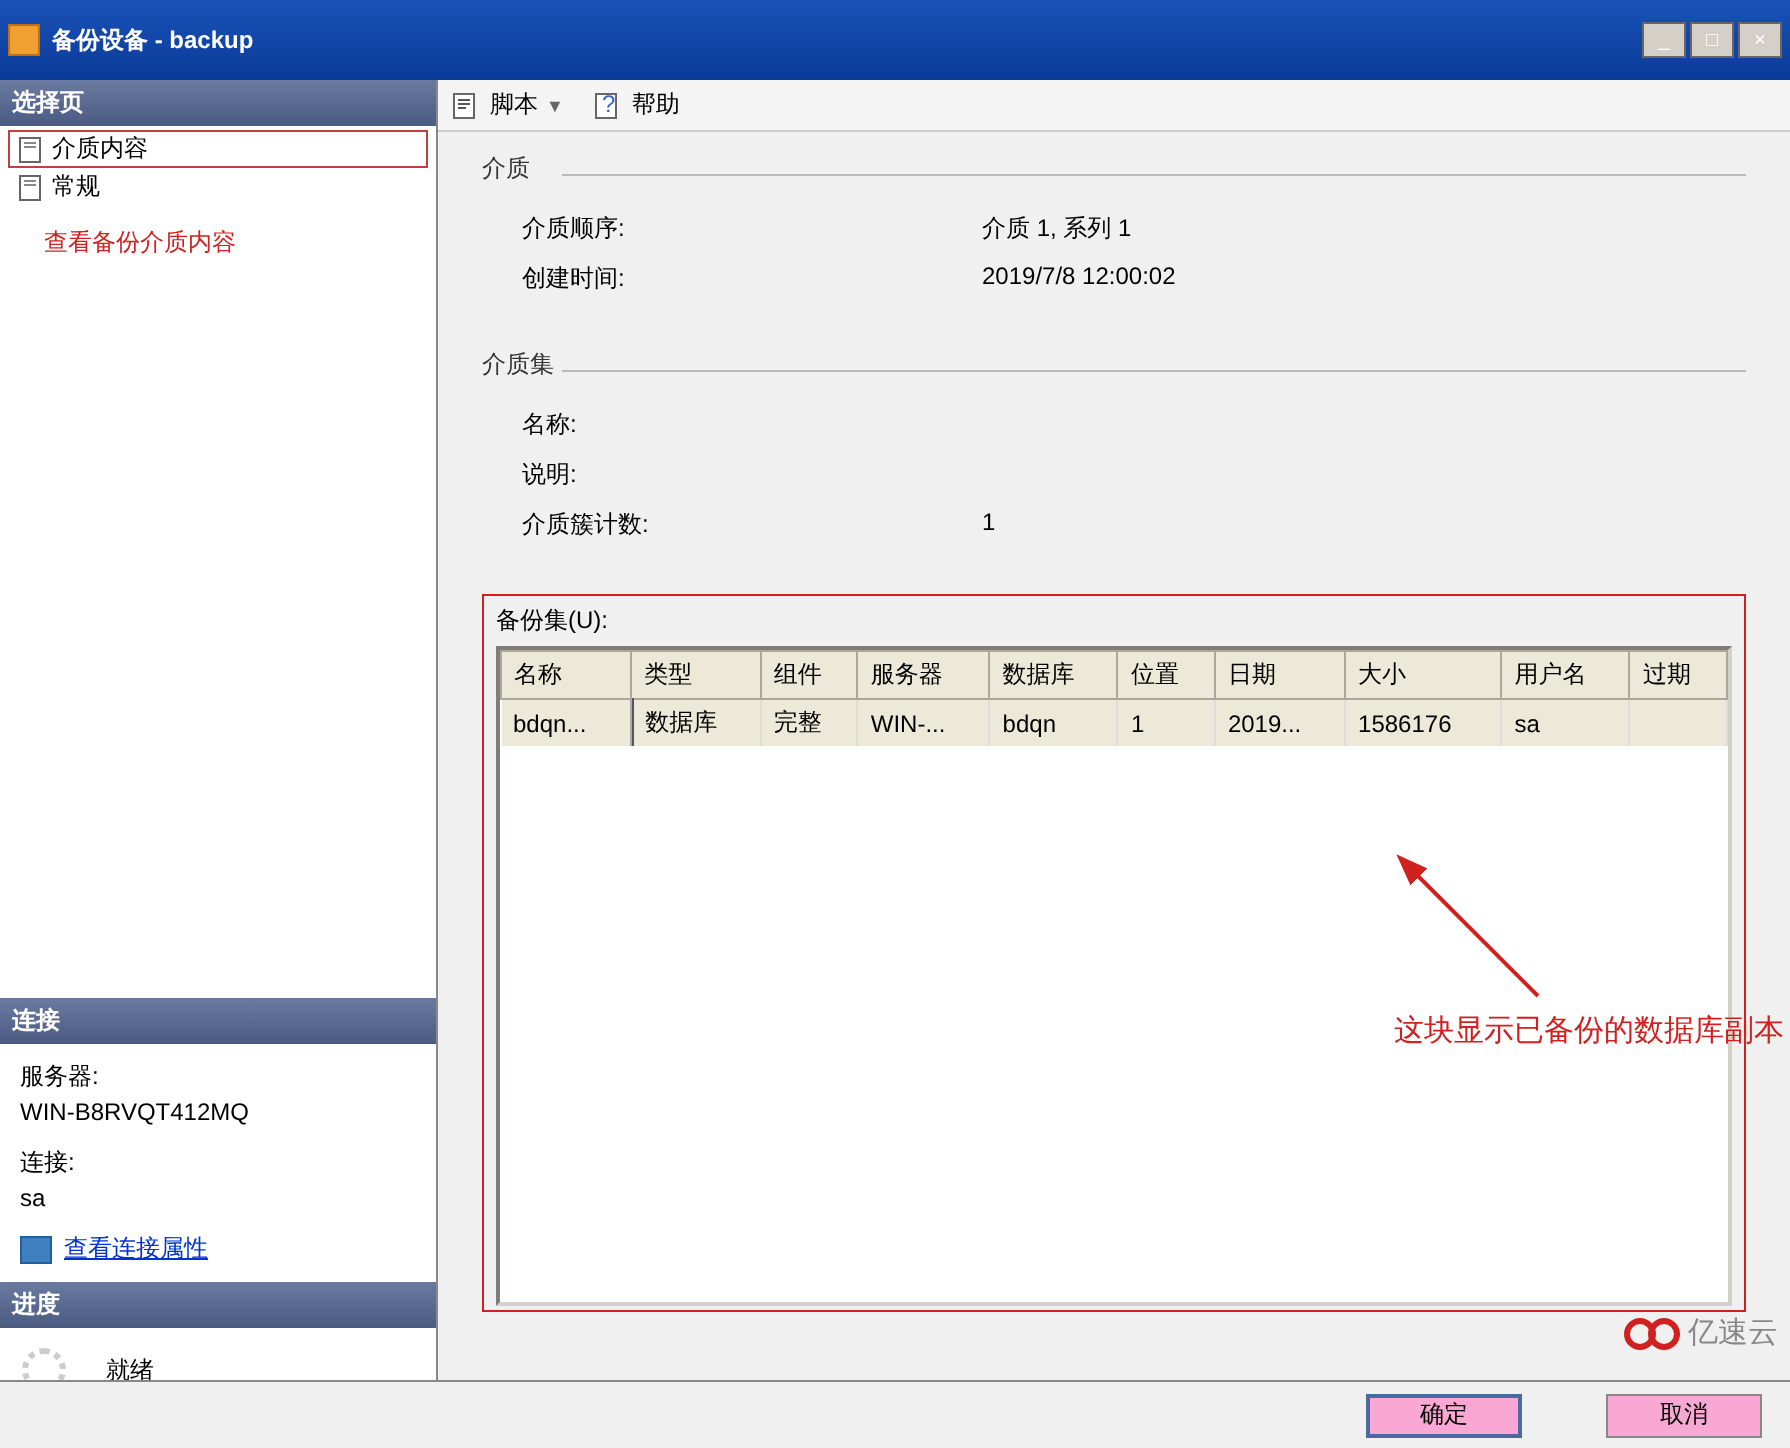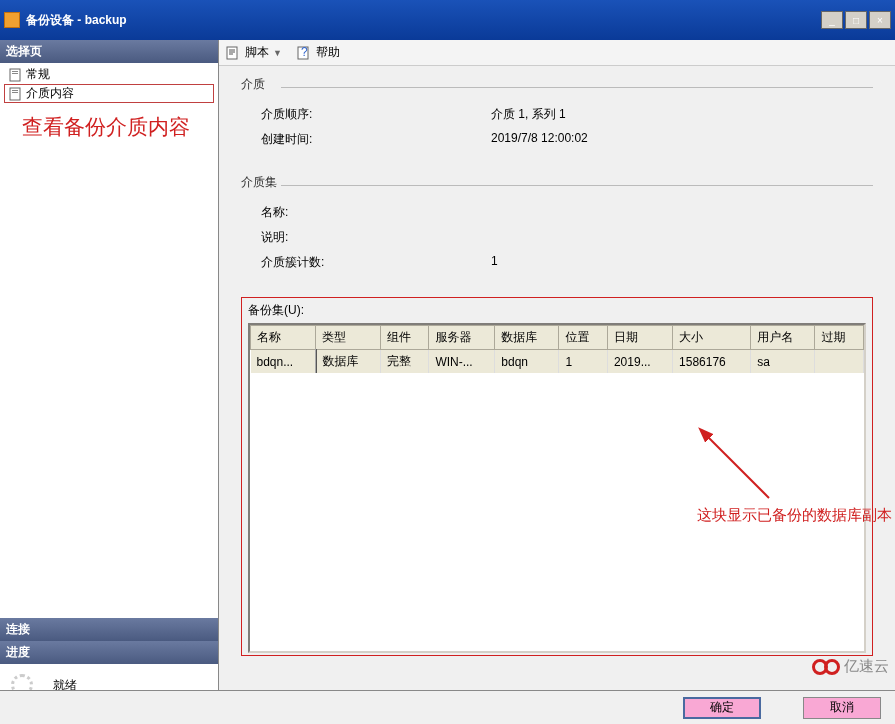--- a/index.html
+++ b/index.html
@@ -12,21 +12,21 @@
     .titlebar-btn { width: 22px; height: 18px; background: #d4d0c8; border: 1px solid #666; display: flex; align-items: center; justify-content: center; font-size: 10px; }
     
     .main-layout { display: flex; height: calc(100% - 24px - 34px); }
     
     .sidebar { width: 218px; background: #fff; display: flex; flex-direction: column; }
     .section-header { background: linear-gradient(#6a7aa0, #4a5a80); color: #fff; padding: 3px 6px; font-weight: bold; }
     .tree-area { flex: 0 0 auto; padding: 2px 4px; height: 360px; border-bottom: none; }
     .tree-item { display: flex; align-items: center; padding: 1px 4px; gap: 4px; }
     .tree-item.selected { border: 1px solid #c04040; padding: 0px 3px; }
     .tree-icon { width: 14px; height: 14px; }
-    .annotation1 { color: #d02020; font-size: 21px; padding: 10px 4px 4px 18px; }
+    .annotation1 { color: #d02020; font-size: 12px; padding: 10px 4px 4px 18px; }
     
     .conn-section { margin-top: auto; }
     .conn-body { padding: 8px 10px; }
     .conn-label { margin-bottom: 2px; }
     .conn-value { margin-bottom: 10px; }
     .conn-link { color: #0033cc; text-decoration: underline; display: flex; align-items: center; gap: 6px; margin-top: 6px; }
     .link-icon { width: 16px; height: 14px; background: #4080c0; border: 1px solid #2060a0; }
     
     .progress-body { padding: 10px 11px; display: flex; align-items: center; gap: 20px; }
     .spinner { width: 22px; height: 22px; border: 3px dotted #ccc; border-radius: 50%; }
@@ -79,41 +79,51 @@
     <div class="titlebar-btn">_</div>
     <div class="titlebar-btn">□</div>
     <div class="titlebar-btn">×</div>
   </div>
 </div>
 
 <div class="main-layout">
   <div class="sidebar">
     <div class="section-header">选择页</div>
     <div class="tree-area">
+      <div class="tree-item selected">
+        <svg class="tree-icon" viewBox="0 0 14 14">
+            <rect x="2" y="1" width="10" height="12" fill="#fff" stroke="#666"></rect>
+            <rect x="4" y="3" width="6" height="1" fill="#888"></rect>
+            <rect x="4" y="5" width="6" height="1" fill="#888"></rect>
+          </svg>
+        <span>介质内容</span>
+      </div>
       <div class="tree-item">
         <svg class="tree-icon" viewBox="0 0 14 14">
             <rect x="2" y="1" width="10" height="12" fill="#fff" stroke="#666"></rect>
             <rect x="4" y="3" width="6" height="1" fill="#888"></rect>
             <rect x="4" y="5" width="6" height="1" fill="#888"></rect>
           </svg>
         <span>常规</span>
       </div>
-      <div class="tree-item selected">
-        <svg class="tree-icon" viewBox="0 0 14 14">
-            <rect x="2" y="1" width="10" height="12" fill="#fff" stroke="#666"></rect>
-            <rect x="4" y="3" width="6" height="1" fill="#888"></rect>
-            <rect x="4" y="5" width="6" height="1" fill="#888"></rect>
-          </svg>
-        <span>介质内容</span>
-      </div>
       <div class="annotation1">查看备份介质内容</div>
     </div>
 
     <div class="conn-section">
       <div class="section-header">连接</div>
+      <div class="conn-body">
+        <div class="conn-label">服务器:</div>
+        <div class="conn-value">WIN-B8RVQT412MQ</div>
+        <div class="conn-label">连接:</div>
+        <div class="conn-value">sa</div>
+        <a class="conn-link">
+          <span class="link-icon"></span>
+          <span>查看连接属性</span>
+        </a>
+      </div>
     </div>
 
     <div>
       <div class="section-header">进度</div>
       <div class="progress-body">
         <div class="spinner"></div>
         <div>就绪</div>
       </div>
     </div>
   </div>

